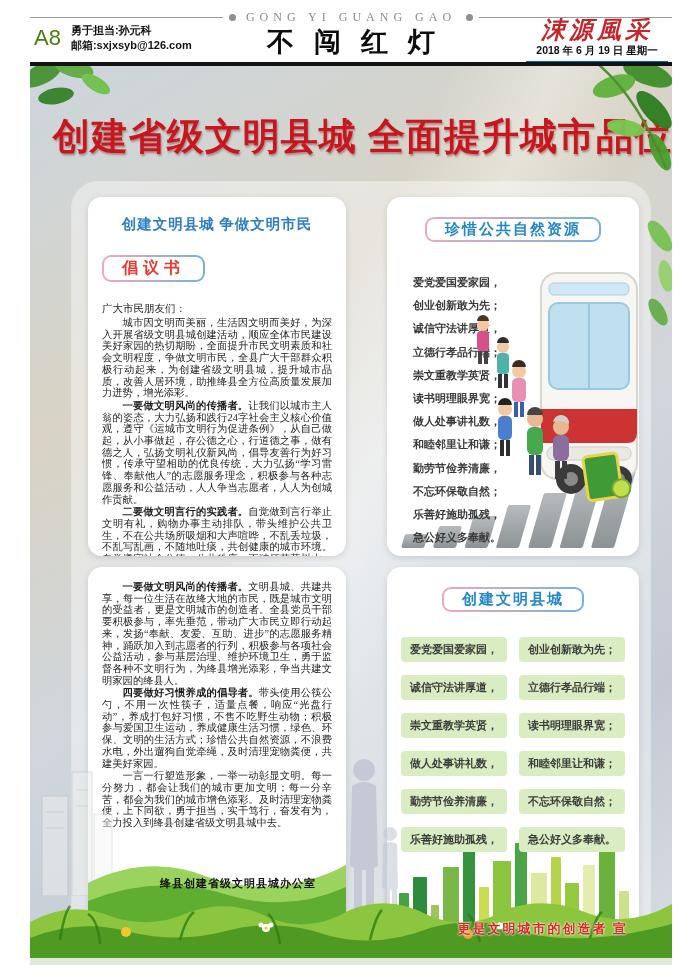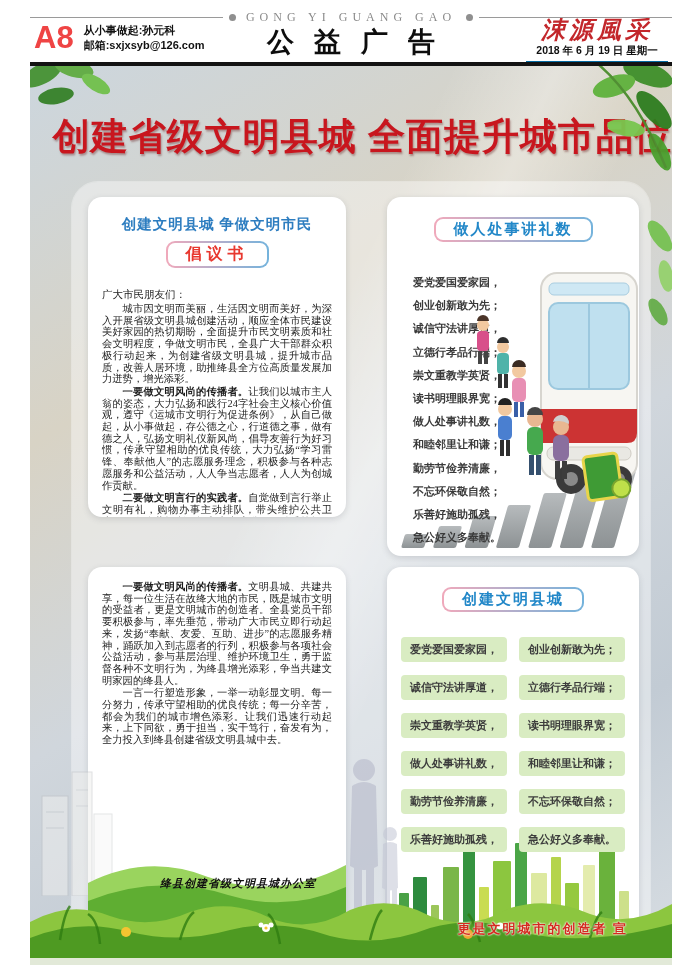--- a/index.html
+++ b/index.html
@@ -7,59 +7,59 @@
         font-family:"Liberation Sans",sans-serif;border-radius:19px;}
 
   
   .rule-row{position:absolute;left:30px;right:28px;top:10px;display:flex;align-items:center;z-index:2;}
   .hline{flex:1;height:1px;background:#9a9a9a;}
   .dot{width:7px;height:7px;border-radius:50%;background:#8f8f8f;margin:0 6px;}
   .pinyin{font-family:"Liberation Serif",serif;font-size:12px;letter-spacing:5px;color:#8a8a8a;padding:0 4px;white-space:nowrap;}
 
   .header{position:absolute;left:30px;right:28px;top:0;height:62px;}
   .header-left{position:absolute;left:4px;top:21px;display:flex;align-items:flex-start;}
-  .page-num{font-size:31px;font-weight:bold;color:#ef4444;line-height:34px;letter-spacing:0;}
+  .page-num{font-size:22px;font-weight:normal;color:#4d7c0f;line-height:34px;letter-spacing:0;}
   .editor-block{margin-left:10px;margin-top:2px;font-size:11px;font-weight:bold;color:#111;line-height:15px;white-space:nowrap;}
   .header-center{position:absolute;left:0;right:0;top:24px;text-align:center;}
   .section-title{display:inline-block;font-size:27px;font-weight:900;color:#0d0d0d;letter-spacing:20px;padding-left:20px;}
   .header-right{position:absolute;right:4px;top:17px;width:142px;text-align:center;border-bottom:4px solid #0369a1;padding-bottom:3px;}
   .masthead-name{font-family:"Liberation Serif",serif;font-style:italic;font-weight:bold;font-size:24px;color:#c3272b;letter-spacing:4px;white-space:nowrap;line-height:26px;}
   .date-line{font-size:10.5px;font-weight:bold;color:#111;margin-top:1px;white-space:nowrap;}
 
   .black-rule{position:absolute;left:30px;right:28px;top:62px;height:4px;background:#131313;}
 
   
   .poster{position:absolute;left:30px;right:28px;top:66px;height:892px;overflow:hidden;
           background:linear-gradient(150deg,#ccd6de 0%,#d8d3c5 30%,#d0d6dc 55%,#c2cbd4 78%,#d7dde2 100%);}
   .sheen{position:absolute;inset:0;background:linear-gradient(115deg,rgba(255,255,255,0) 40%,rgba(255,255,255,.35) 50%,rgba(255,255,255,0) 60%);}
   .main-title{position:absolute;left:0;right:0;top:46px;text-align:right;
               font-size:37px;font-weight:900;color:#c8161e;letter-spacing:1px;white-space:nowrap;
               text-shadow:1px 2px 2px rgba(90,10,10,.35);}
   .frame{position:absolute;left:42px;top:116px;width:578px;height:770px;background:rgba(255,255,255,.42);
          border-radius:26px;box-shadow:0 0 0 1px rgba(255,255,255,.35);}
 
   .card{position:absolute;background:#fff;border-radius:14px;box-shadow:0 2px 6px rgba(70,80,90,.18);overflow:hidden;}
-  .card-left1{left:58px;top:131px;width:258px;height:320px;padding:18px 14px 0;box-sizing:border-box;}
+  .card-left1{left:58px;top:131px;width:258px;height:359px;padding:18px 14px 0;box-sizing:border-box;}
   .card-left2{left:58px;top:501px;width:258px;height:366px;padding:14px 14px 0;box-sizing:border-box;}
   .card-right1{left:357px;top:131px;width:252px;height:359px;}
   .card-right2{left:357px;top:501px;width:252px;height:366px;}
 
   
   .slogan{text-align:center;color:#2d7dc0;font-weight:bold;font-size:14.5px;letter-spacing:1px;
           font-family:"Liberation Serif",serif;white-space:nowrap;}
   .fancy{display:inline-block;padding:2px;border-radius:9px;background:linear-gradient(90deg,#f0a9bb,#74b3dc);}
   .fancy-in{display:block;background:#fff;border-radius:7px;padding:1px 18px;white-space:nowrap;}
-  .prop-title-wrap{text-align:center;margin:7px 0 5px;}
+  .prop-title-wrap{text-align:left;margin:21px 0 5px;}
   .prop-title .fancy-in{color:#e8382f;font-weight:bold;font-size:16px;letter-spacing:5px;}
   .salutation{font-size:10.5px;color:#1c1c1c;margin:20px 0 1px;font-family:"Liberation Serif",serif;}
   .para{margin:0 0 1px;font-size:10.3px;line-height:11.7px;text-align:justify;text-indent:2em;
         color:#1c1c1c;font-family:"Liberation Serif",serif;}
   .para b{font-family:"Liberation Sans",sans-serif;font-weight:bold;}
   .signature{position:absolute;bottom:42px;right:30px;font-size:11px;font-weight:bold;color:#111;
-             font-family:"Liberation Serif",serif;letter-spacing:1px;z-index:3;font-style:italic;}
+             font-family:"Liberation Serif",serif;letter-spacing:1px;z-index:3;}
   .hill-svg{position:absolute;left:0;right:0;bottom:0;height:90px;width:100%;z-index:2;}
 
   
   .box-title-wrap{position:absolute;left:0;right:0;top:20px;text-align:center;}
   .box-title .fancy-in{color:#2187c8;font-weight:bold;font-size:15px;letter-spacing:2px;}
   .conv-lines{position:absolute;left:26px;top:74px;z-index:2;}
   .conv-line{font-size:11px;font-weight:600;line-height:23.2px;color:#3a3a3a;white-space:nowrap;}
   .zebra{position:absolute;left:16px;right:14px;bottom:8px;height:78px;display:flex;
          align-items:flex-end;justify-content:space-between;z-index:1;}
   .stripe{width:23px;background:linear-gradient(#b7bbbd,#8d9294);transform:skewX(-16deg);border-radius:2px;}
@@ -96,26 +96,26 @@
     <div class="dot"></div>
     <div class="pinyin">GONG YI GUANG GAO</div>
     <div class="dot"></div>
     <div class="hline"></div>
   </div>
 
   <div class="header">
     <div class="header-left">
       <span class="page-num">A8</span>
       <div class="editor-block">
-        <div>从小事做起:孙元科</div>
+        <div>勇于担当:孙元科</div>
         <div>邮箱:sxjxsyb@126.com</div>
       </div>
     </div>
     <div class="header-center">
-      <span class="section-title">公益广告</span>
+      <span class="section-title">不闯红灯</span>
     </div>
     <div class="header-right">
       <div class="masthead-name">涑源風采</div>
       <div class="date-line">2018 年 6 月 19 日 星期一</div>
     </div>
   </div>
 
   <div class="black-rule"></div>
 
   <div class="poster">
@@ -183,34 +183,35 @@
       <div id="box1-paras">
           <p class="para">城市因文明而美丽，生活因文明而美好，为深入开展省级文明县城创建活动，顺应全体市民建设美好家园的热切期盼，全面提升市民文明素质和社会文明程度，争做文明市民，全县广大干部群众积极行动起来，为创建省级文明县城，提升城市品质，改善人居环境，助推绛县全方位高质量发展加力迸势，增光添彩。</p>
           <p class="para"><b>一要做文明风尚的传播者。</b>让我们以城市主人翁的姿态，大力弘扬和践行24字社会主义核心价值观，遵守《运城市文明行为促进条例》，从自己做起，从小事做起，存公德之心，行道德之事，做有德之人，弘扬文明礼仪新风尚，倡导友善行为好习惯，传承守望相助的优良传统，大力弘扬“学习雷锋、奉献他人”的志愿服务理念，积极参与各种志愿服务和公益活动，人人争当志愿者，人人为创城作贡献。</p>
           <p class="para"><b>二要做文明言行的实践者。</b>自觉做到言行举止文明有礼，购物办事主动排队，带头维护公共卫生，不在公共场所吸烟和大声喧哗，不乱丢垃圾，不乱写乱画，不随地吐痰，共创健康的城市环境。自觉遵守社会公德、公共秩序，不破坏花草树木，共创整洁的公共环境。自觉遵守交通规则，不乱穿马路，不闯红灯，不翻越护栏，不乱停放车辆，行人和车辆各行其道，公交车上主动为有需要的人让座，共同维护良好的公共秩序。</p>
         </div>
     </div>
 
     <div class="card card-left2">
       <div id="box2-paras">
           <p class="para"><b>一要做文明风尚的传播者。</b>文明县城、共建共享，每一位生活在故绛大地的市民，既是城市文明的受益者，更是文明城市的创造者。全县党员干部要积极参与，率先垂范，带动广大市民立即行动起来，发扬“奉献、友爱、互助、进步”的志愿服务精神，踊跃加入到志愿者的行列，积极参与各项社会公益活动，参与基层治理、维护环境卫生，勇于监督各种不文明行为，为绛县增光添彩，争当共建文明家园的绛县人。</p>
-          <p class="para">一言一行塑造形象，一举一动彰显文明。每一分努力，传承守望相助的优良传统；每一分辛苦，都会为我们的城市增色添彩。让我们迅速行动起来，上下同欲，勇于担当，实干笃行，奋发有为，全力投入到绛县创建省级文明县城中去。</p>
+          <p class="para"><b>四要做好习惯养成的倡导者。</b>带头使用公筷公勺，不用一次性筷子，适量点餐，响应“光盘行动”，养成打包好习惯，不售不吃野生动物；积极参与爱国卫生运动，养成健康生活习惯，绿色、环保、文明的生活方式；珍惜公共自然资源，不浪费水电，外出遛狗自觉牵绳，及时清理宠物粪便，共建美好家园。</p>
+          <p class="para">一言一行塑造形象，一举一动彰显文明。每一分努力，都会让我们的城市更加文明；每一分辛苦，都会为我们的城市增色添彩。及时清理宠物粪便，上下同欲，勇于担当，实干笃行，奋发有为，全力投入到绛县创建省级文明县城中去。</p>
         </div>
       <div class="signature">绛县创建省级文明县城办公室</div>
       <svg class="hill-svg" viewBox="0 0 258 90" preserveAspectRatio="none">
         <path d="M0,34 Q50,6 105,26 Q160,46 258,14 L258,0 L300,90 L0,90 Z" fill="none"></path>
         <path d="M0,40 Q60,10 120,34 Q190,58 258,22 L258,90 L0,90 Z" fill="#9ad45e"></path>
         <path d="M0,58 Q70,30 140,52 Q200,70 258,44 L258,90 L0,90 Z" fill="#5fae32"></path>
       </svg>
     </div>
 
     <div class="card card-right1">
       <div class="box-title-wrap">
         <span class="fancy box-title">
-          <span class="fancy-in">做人处事讲礼数</span>
+          <span class="fancy-in">珍惜公共自然资源</span>
         </span>
       </div>
       <div class="conv-lines" id="conv-lines">
           <div class="conv-line">爱党爱国爱家园，</div>
           <div class="conv-line">创业创新敢为先；</div>
           <div class="conv-line">诚信守法讲厚道，</div>
           <div class="conv-line">立德行孝品行端；</div>
           <div class="conv-line">崇文重教学英贤，</div>
           <div class="conv-line">读书明理眼界宽；</div>
           <div class="conv-line">做人处事讲礼数，</div>

